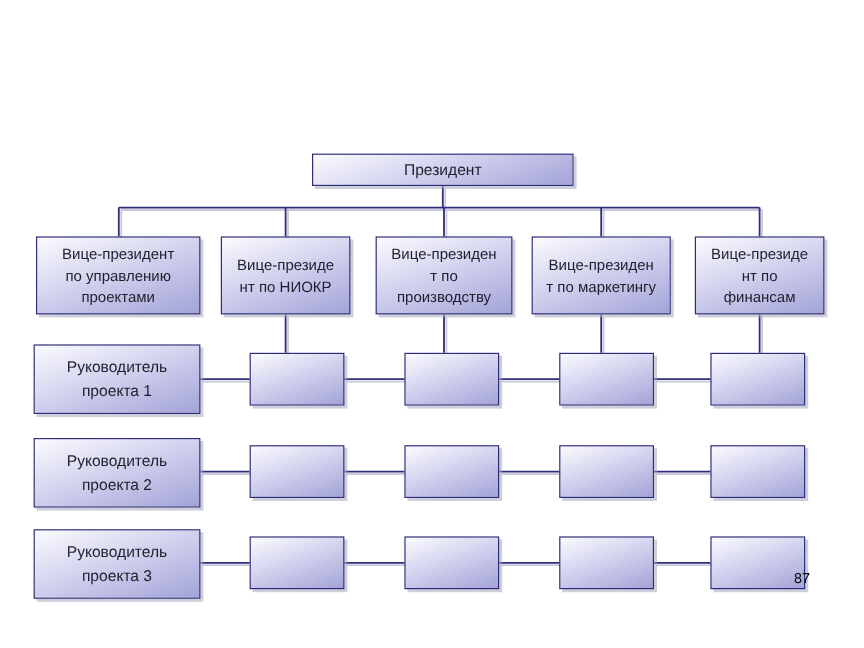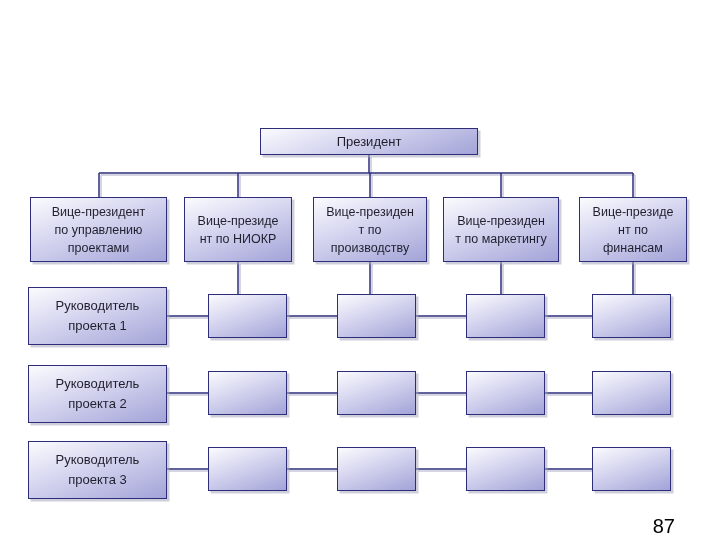--- a/index.html
+++ b/index.html
@@ -28,21 +28,21 @@
   .vp3{left:313px;width:114px;}
   .vp4{left:443px;width:116px;}
   .vp5{left:579px;width:108px;}
   .pm{left:28px;width:139px;height:58px;}
   .pm .lbl{font-size:13px;line-height:20px;}
   .pm1{top:287px;} .pm2{top:365px;} .pm3{top:441px;}
   .cell{width:79px;height:44px;}
   .c1{left:208px;} .c2{left:337px;} .c3{left:466px;} .c4{left:592px;}
   .r1{top:294px;} .r2{top:371px;} .r3{top:447px;}
   .page-number{
-    position:absolute;right:45px;top:515px;font-size:20px;color:#000;z-index:1;
+    position:absolute;right:45px;top:475px;font-size:12px;color:#000;z-index:1;
   }
 </style>
 </head>
 <body>
 
 <div class="slide">
 
 
   <svg class="connectors" width="720" height="540" viewBox="0 0 720 540">
 

